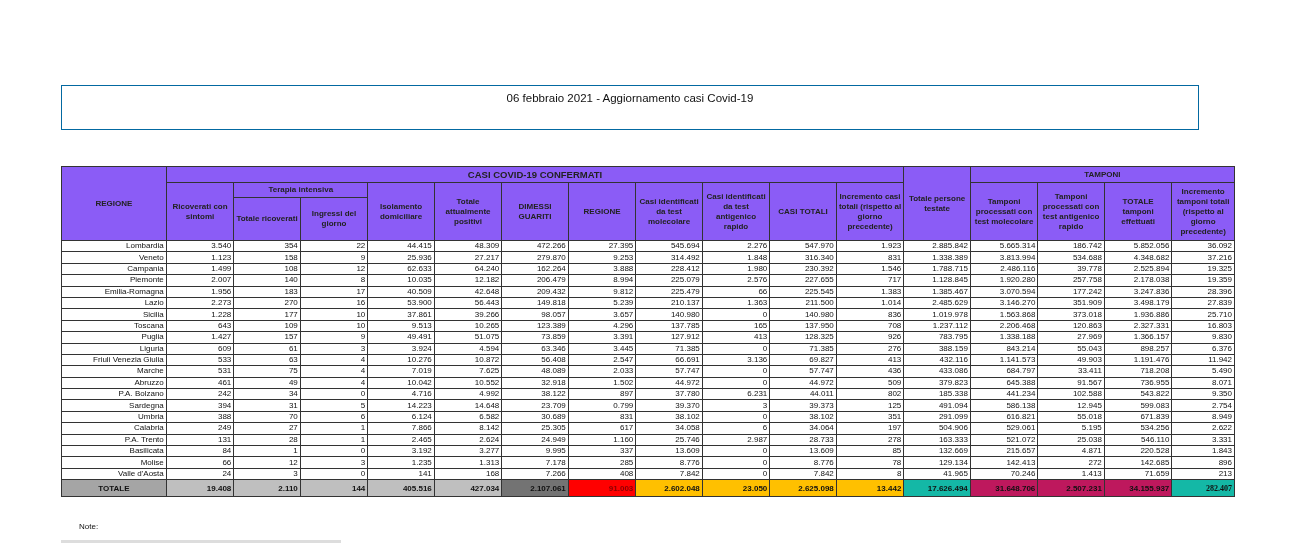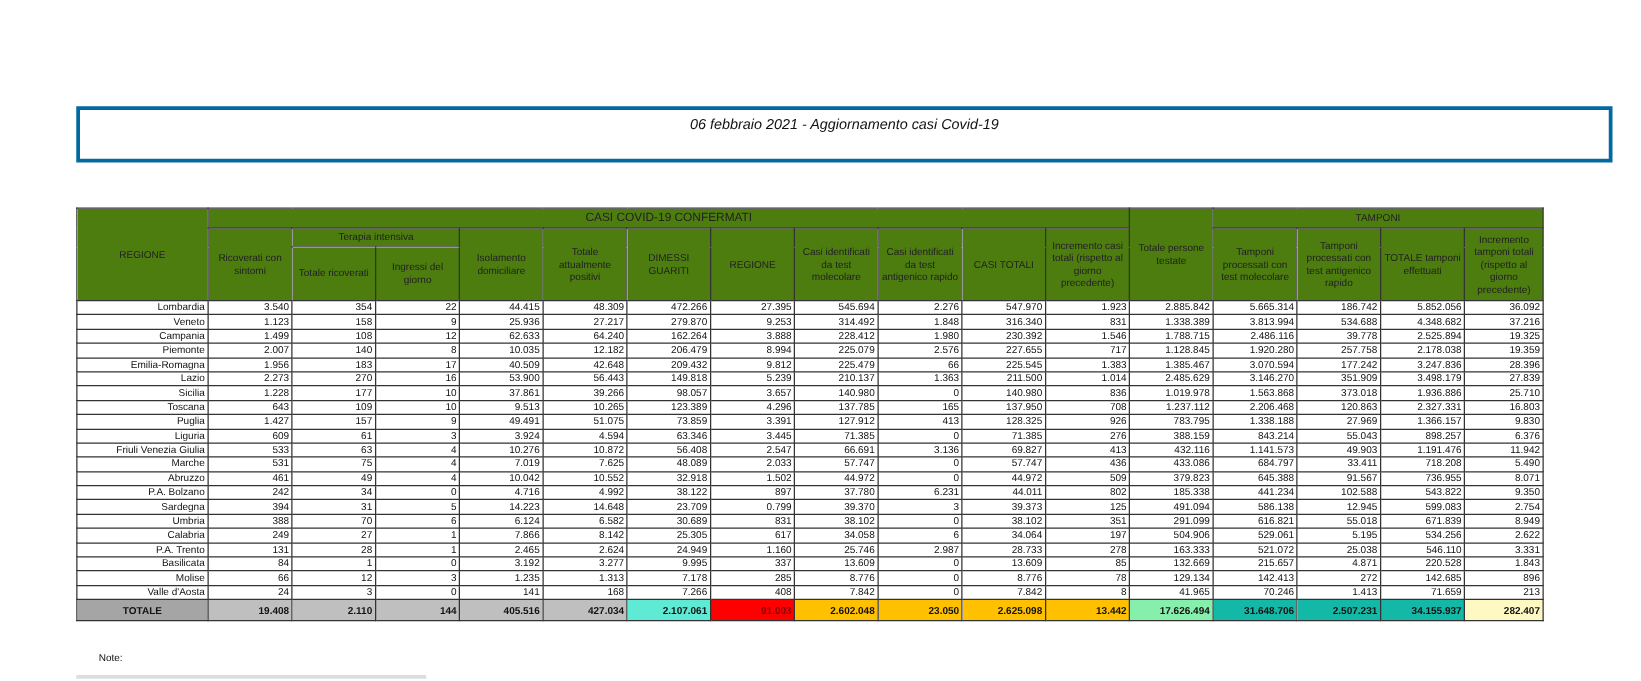--- a/index.html
+++ b/index.html
@@ -1,41 +1,41 @@
 <!DOCTYPE html>
 <html><head>
 <meta charset="utf-8">
 <style>
   html, body { margin:0; padding:0; background:#ffffff; }
   body { width:1313px; height:545px; position:relative; overflow:hidden; font-family:"Liberation Sans", sans-serif; color:#111; }
-  .title-box { position:absolute; left:61px; top:85px; width:1229px; height:45px; border:3px solid #0369a1; box-sizing:border-box; text-align:center; font-size:11.5px;font-style:italic; }
+  .title-box { position:absolute; left:61px; top:85px; width:1138px; height:45px; border:1px solid #0369a1; box-sizing:border-box; text-align:center; font-size:11.5px; }
   .title-box .l1 { position:absolute; left:0; right:0; top:6px; }
   .title-box .l2 { position:absolute; left:0; right:0; top:28px; }
   table.data { position:absolute; left:61px; top:166px; border-collapse:collapse; table-layout:fixed; width:1174px; font-size:8px; }
   table.data td, table.data th { border:1px solid #333; padding:0 2px; overflow:hidden; white-space:nowrap; }
-  table.data th { font-weight:normal; text-align:center; white-space:normal; line-height:10px; background:#4d7c0f; color:#222; }
+  table.data th { font-weight:bold; text-align:center; white-space:normal; line-height:10px; background:#8b5cf6; color:#222; }
   th.region-h { background:#a5a5a5; font-weight:bold; }
   th.group-main { background:#dcdcdc; font-weight:bold; font-size:9.5px; height:15px; }
   th.group-tamp { background:#b4c6e7; font-weight:bold; font-size:8px; height:15px; }
   th.green { background:#12a84a; color:#333; }
   th.red { background:#ff0000; color:#c00000; }
   th.orange { background:#ffc000; color:#333; }
   th.blue { background:#00b0f0; color:#333; }
   th.lblue { background:#b4c6e7; }
   th.grey { background:#dcdcdc; }
   tr.row td { height:10.4px; line-height:10px; text-align:right; }
   tr.row td.reg { text-align:right; }
   tr.total td { height:16px; font-weight:bold; text-align:right; background:#bfbfbf;margin-top:16px; }
   tr.total td.reg { text-align:center; background:#a5a5a5; }
-  tr.total td.green { background:#5eead4;padding-left:12px; }
+  tr.total td.green { background:#737373;padding-left:12px; }
   tr.total td.red { background:#ff0000; color:#8b0000;padding-left:16px; }
   tr.total td.orange { background:#ffc000; }
-  tr.total td.blue { background:#86efac; }
-  tr.total td.lblue { background:#14b8a6; }
-  tr.total td.grey { background:#fef9c3; }
+  tr.total td.blue { background:#14b8a6; }
+  tr.total td.lblue { background:#be185d; }
+  tr.total td.grey { background:#14b8a6;font-family:Liberation Serif, serif; }
   .note { position:absolute; left:61px; top:522px; font-size:8px;padding-left:18px; }
   .note-line { position:absolute; left:61px; top:540px; width:280px; height:3px; background:#ddd; }
 </style>
 </head>
 <body>
 
 <div class="title-box">
   <div class="l1">06 febbraio 2021 - Aggiornamento casi Covid-19</div>
 </div>
 

